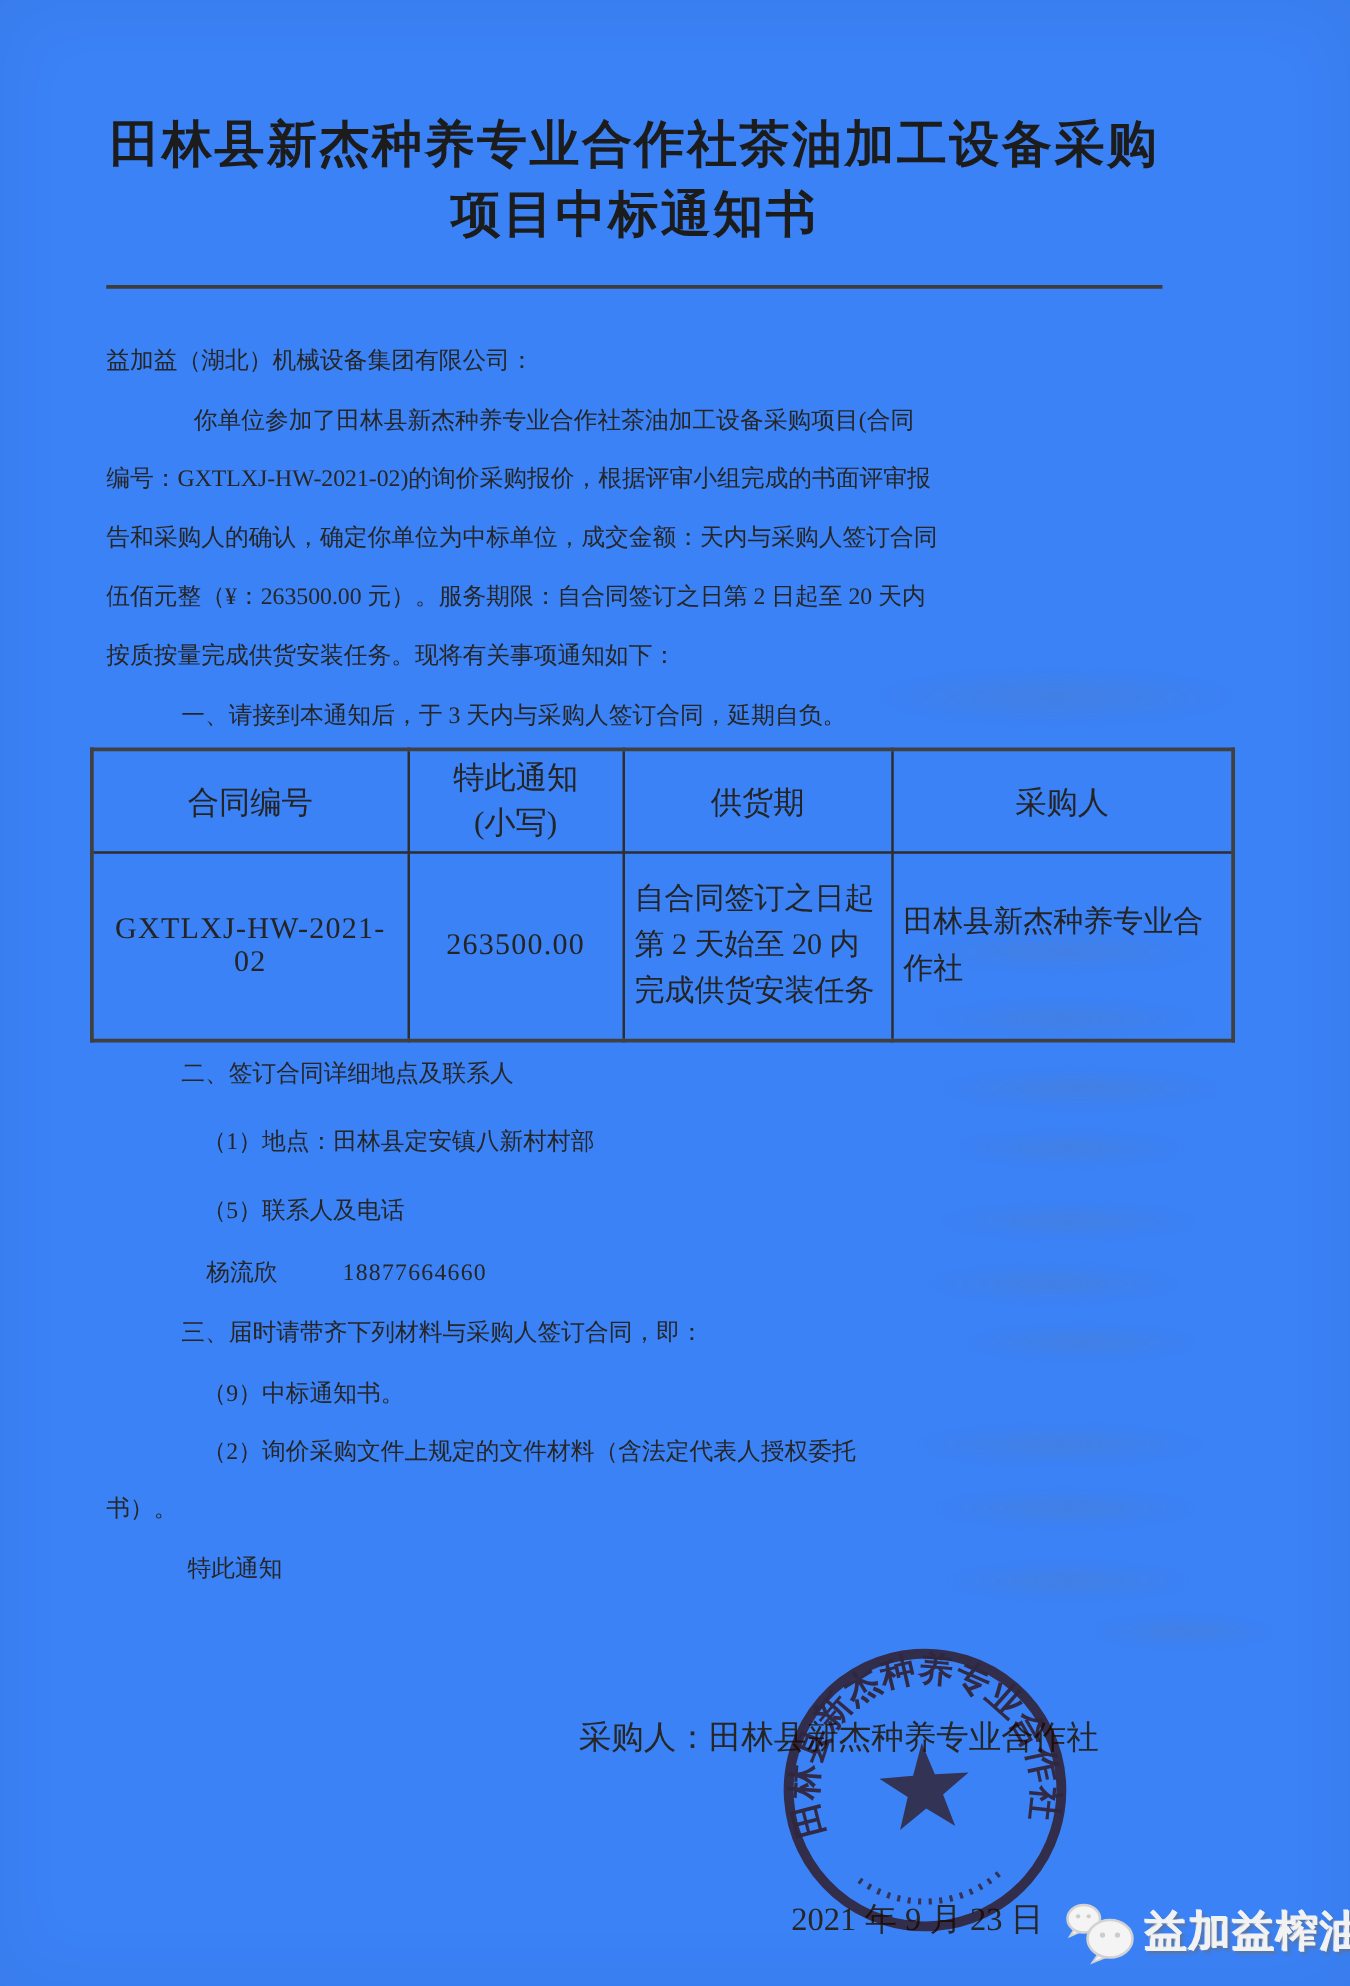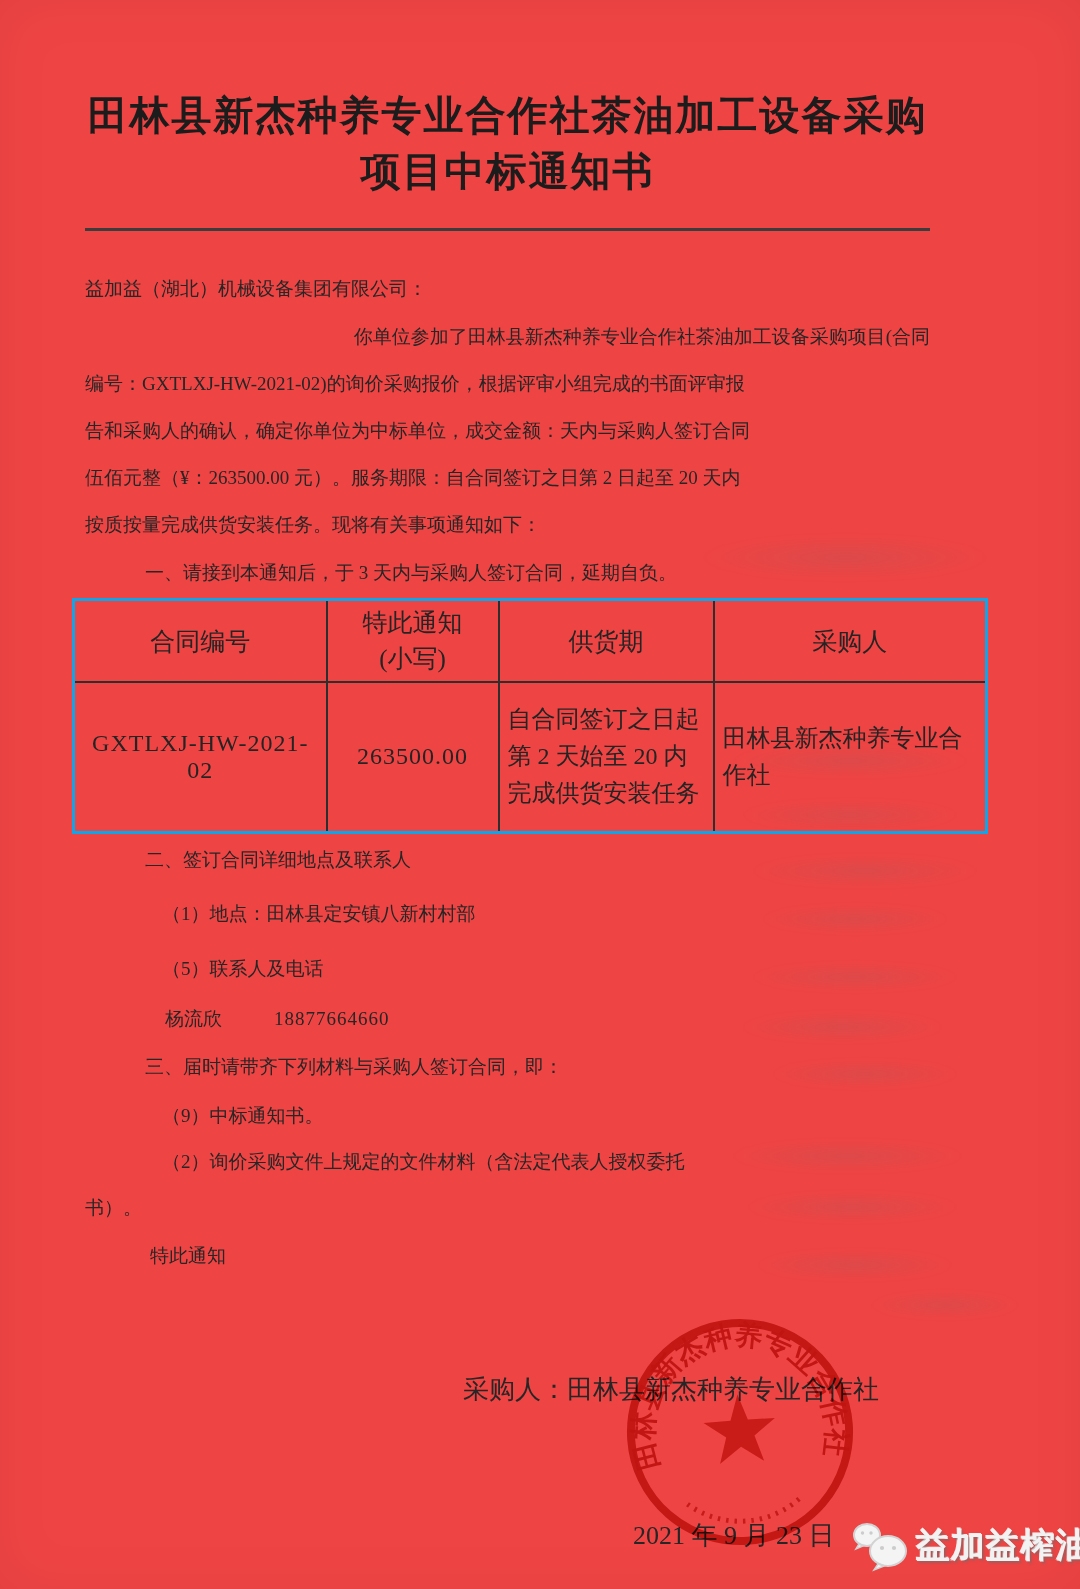--- a/index.html
+++ b/index.html
@@ -1,21 +1,21 @@
 <!DOCTYPE html>
 <html><head>
 <meta charset="utf-8">
 <style>
   html, body { margin: 0; padding: 0; background: #e8e8e8; }
   .page {
     position: relative;
     width: 1080px;
     height: 1589px;
     margin: 0 auto;
-    background: #ef4444;
+    background: #3b82f6;
     overflow: hidden;
     color: #232323;
     font-family: "Liberation Serif", "DejaVu Serif", serif;
     box-shadow: inset 0 0 60px rgba(0,0,0,0.05);
   }
   .content {
     position: absolute;
     left: 85px;
     top: 0;
     width: 845px;
@@ -37,39 +37,39 @@
   }
   .line {
     margin: 0;
     font-size: 19px;
     line-height: 47px;
     height: 47px;
     white-space: nowrap;
     color: #262626;
   }
   .salutation { margin-top: 34px; height: 48px; line-height: 48px; }
-  .indent-para { padding-left: 70px; text-align: right; }
+  .indent-para { padding-left: 70px; }
   .li { padding-left: 60px; }
   .sub { padding-left: 77px; }
   .contact { padding-left: 80px; }
   .contact .phone { display: inline-block; margin-left: 52px; letter-spacing: 1px; }
   .cont-line { padding-left: 0; }
   .closing-line { padding-left: 65px; }
   .h46 { height: 46px; line-height: 46px; }
   .h47 { height: 47px; line-height: 47px; }
   .h50 { height: 50px; line-height: 50px; }
   .h52 { height: 52px; line-height: 52px; }
   .h55 { height: 55px; line-height: 55px; }
 
   table.award {
     border-collapse: collapse;
     table-layout: fixed;
     width: 913px;
     margin-left: -13px;
-    border: 3px solid #0ea5e9;
+    border: 3px solid #404040;
     font-size: 24px;
   }
   table.award th, table.award td {
     border: 2px solid #2e2e2e;
     padding: 4px 8px;
     font-weight: 400;
     color: #242424;
   }
   table.award col.c1 { width: 253px; }
   table.award col.c2 { width: 172px; }

